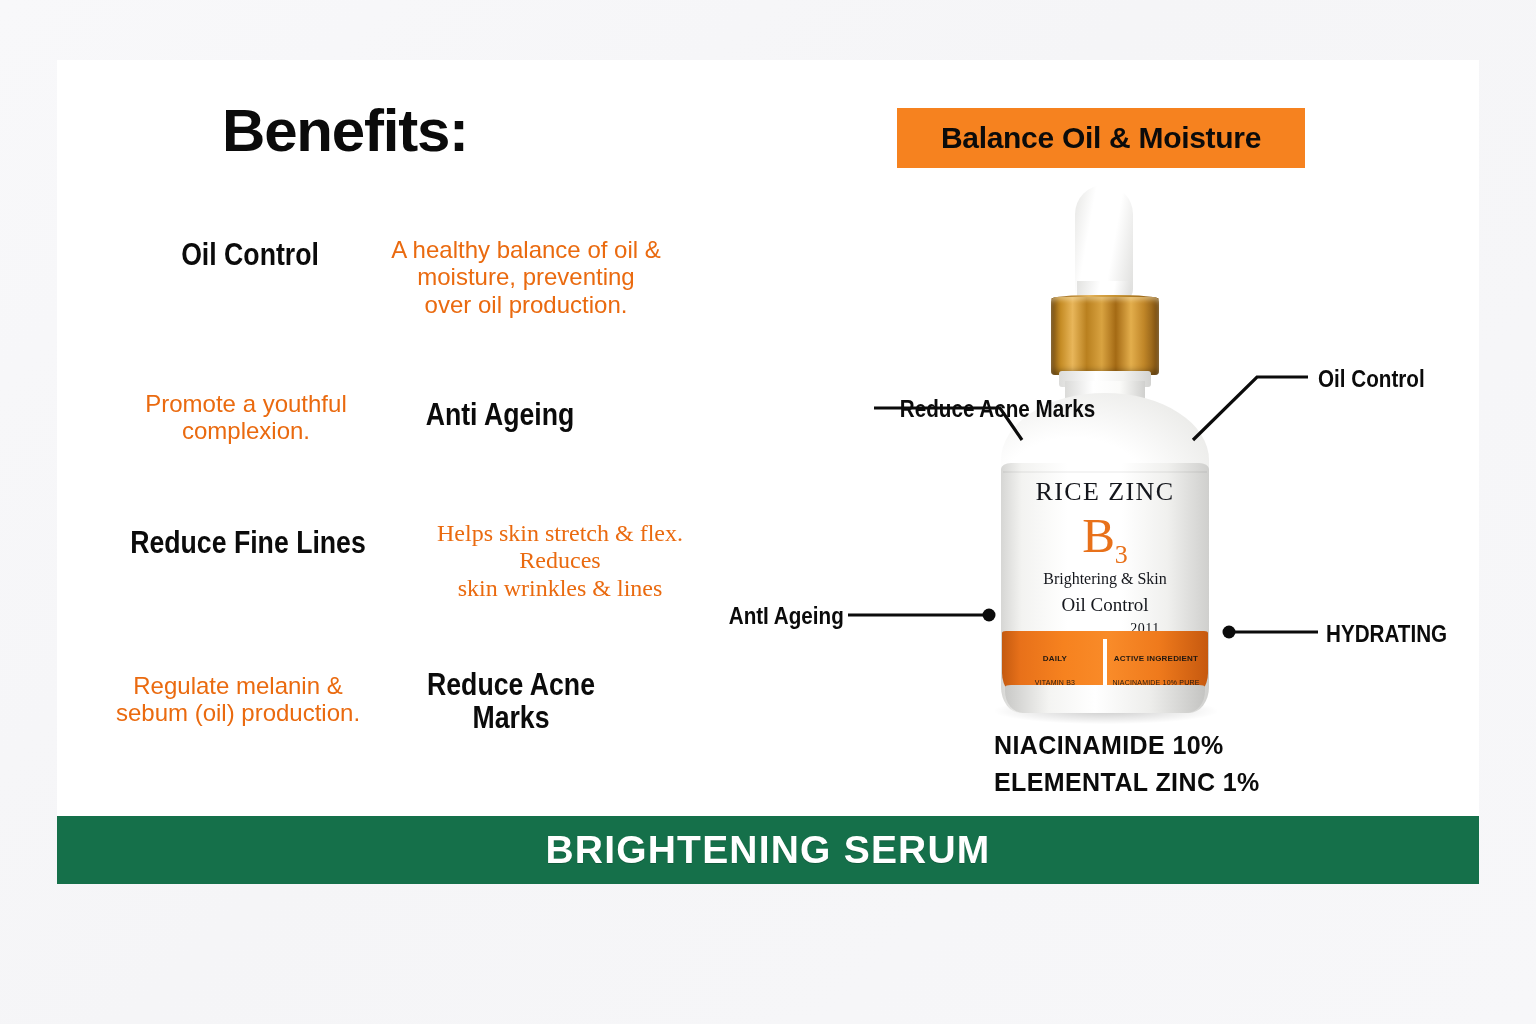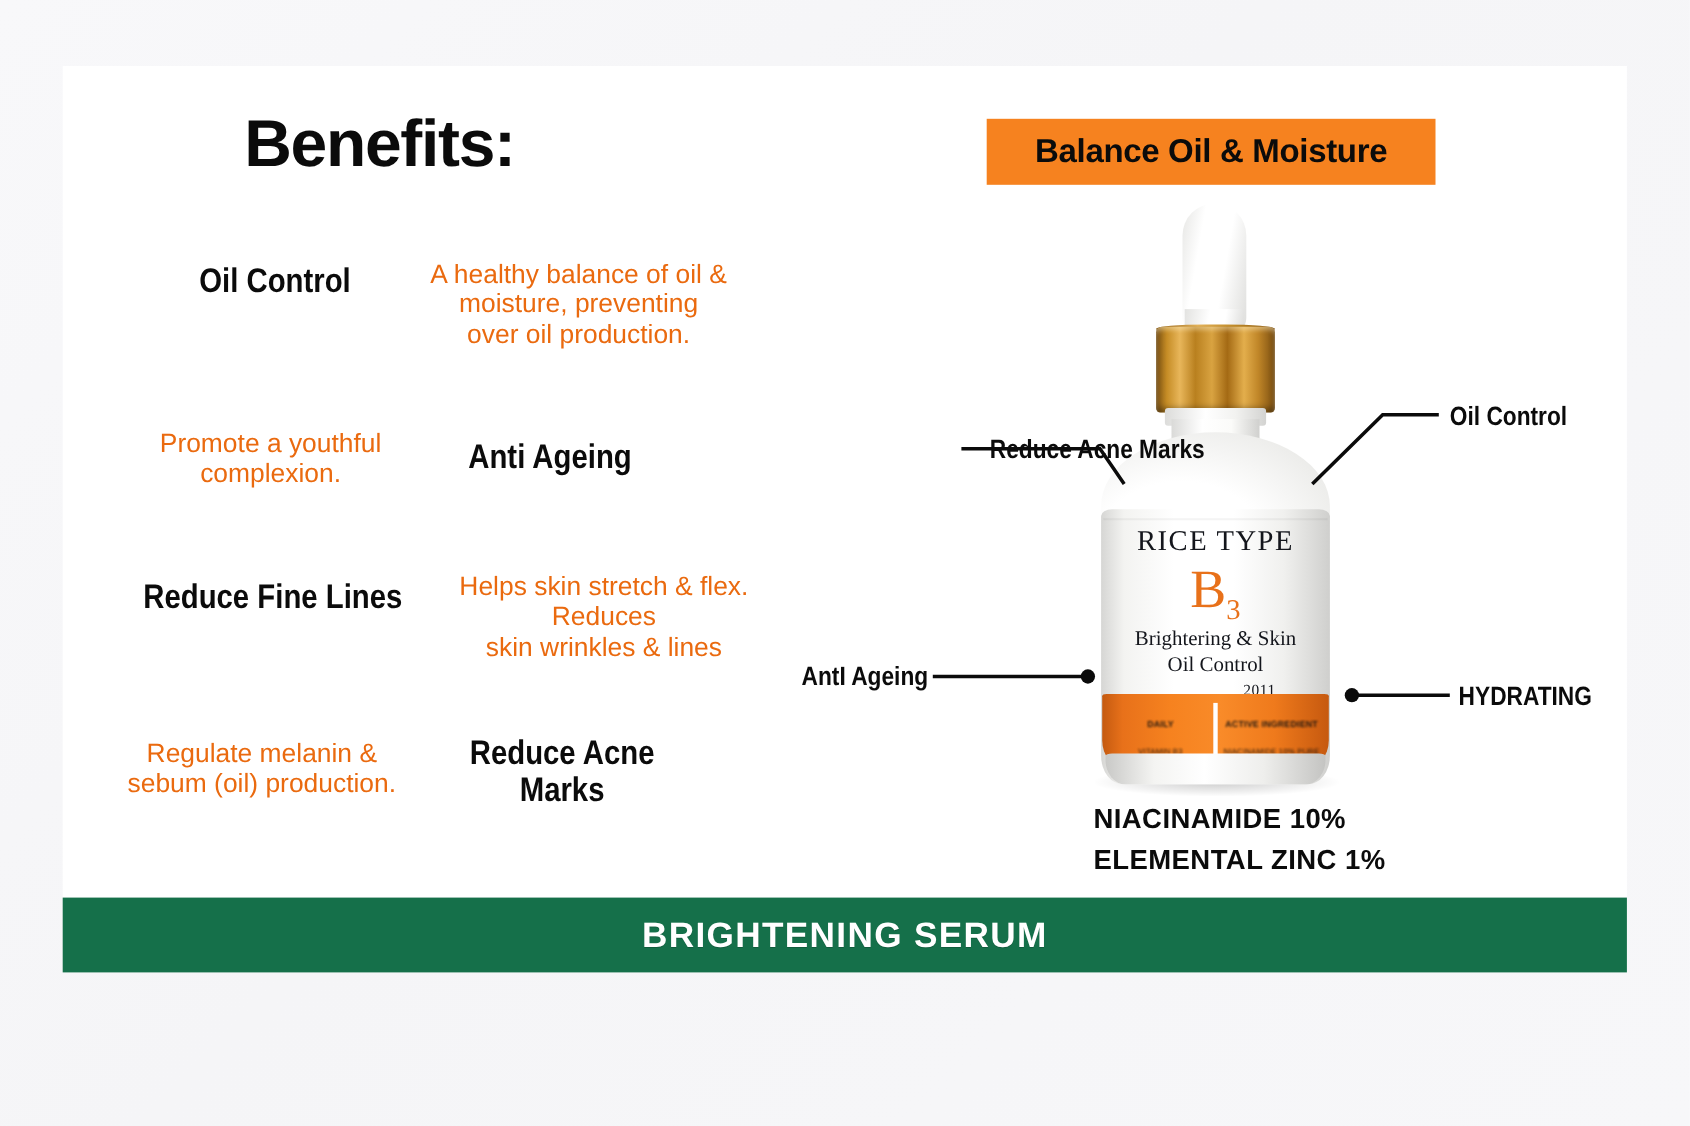--- a/index.html
+++ b/index.html
@@ -24,21 +24,21 @@
   #footer-band {
     position: absolute;
     left: 57px; top: 816px;
     width: 1422px; height: 68px;
     background: #15704a;
     display: flex; align-items: center; justify-content: center;
   }
   #footer-band .txt {
     color: #ffffff;
     font-weight: bold;
-    font-size: 32px;
+    font-size: 39px;
     letter-spacing: 1.2px;
     font-family: "Liberation Sans", sans-serif;
     text-shadow: 0 1px 0 rgba(0,0,0,.18);
   }
 
   
   .benefits-title {
     position: absolute;
     left: 222px; top: 96px;
     font-size: 60px;
@@ -184,21 +184,21 @@
   .lbl {
     position: absolute;
     text-align: center;
     width: 208px; left: 46px;
     color: #14161c;
     font-family: "Liberation Serif", serif;
   }
   .lbl-brand  { top: 292px; font-size: 26px; letter-spacing: 1.4px; }
   .lbl-b3     { top: 322px; font-size: 49px; color: #e8711a; font-weight: normal; }
   .lbl-b3 sub { font-size: 26px; }
-  .lbl-l1     { top: 385px; font-size: 19px; }
+  .lbl-l1     { top: 385px; font-size: 16px; }
   .lbl-l2     { top: 409px; font-size: 19px; }
   .lbl-year   { top: 436px; font-size: 14px; letter-spacing: .5px; padding-left: 40px; }
 
   
   .callout-text {
     position: absolute;
     color: #0b0b0b;
     font-weight: bold;
     font-size: 24px;
     font-family: "Liberation Sans Narrow","Liberation Sans",sans-serif;
@@ -231,21 +231,21 @@
   <div class="blabel" style="left:160px; top:238px; width:180px;">Oil Control</div>
   <div class="bdesc" style="left:352px; top:236px; width:348px;">A healthy balance of oil &amp;
 moisture, preventing
 over oil production.</div>
 
   <div class="bdesc" style="left:112px; top:390px; width:268px;">Promote a youthful
 complexion.</div>
   <div class="blabel" style="left:404px; top:398px; width:192px;">Anti Ageing</div>
 
   <div class="blabel" style="left:104px; top:526px; width:288px;">Reduce Fine Lines</div>
-  <div class="bdesc" style="left:404px; top:520px; width:290px;">Helps skin stretch &amp; flex.
+  <div class="bdesc" style="left:415px; top:520px; width:290px;font-family:Liberation Serif, serif;">Helps skin stretch &amp; flex.
 Reduces
 skin wrinkles &amp; lines</div>
 
   <div class="bdesc" style="left:100px; top:672px; width:276px;">Regulate melanin &amp;
 sebum (oil) production.</div>
   <div class="blabel" style="left:398px; top:668px; width:226px;">Reduce Acne
 Marks</div>
 
   <div id="badge">
     <span class="txt">Balance Oil &amp; Moisture</span>
@@ -256,21 +256,21 @@
     <div class="bulb"></div>
     <div class="bulb-neck"></div>
     <div class="cap-top"></div>
     <div class="cap"></div>
     <div class="collar"></div>
     <div class="neck"></div>
     <div class="shoulder"></div>
     <div class="body"></div>
     <div class="seam"></div>
 
-    <div class="lbl lbl-brand">RICE TYPE</div>
+    <div class="lbl lbl-brand">RICE ZINC</div>
     <div class="lbl lbl-b3"><span>B</span><sub>3</sub></div>
     <div class="lbl lbl-l1">Brightering &amp; Skin</div>
     <div class="lbl lbl-l2">Oil Control</div>
     <div class="lbl lbl-year">2011</div>
 
     <div class="orange-band">
       <div class="band-divider"></div>
       <div class="micro left">
         <span class="hd">DAILY</span><br>
         <span>VITAMIN B3 BRIGHTENING

